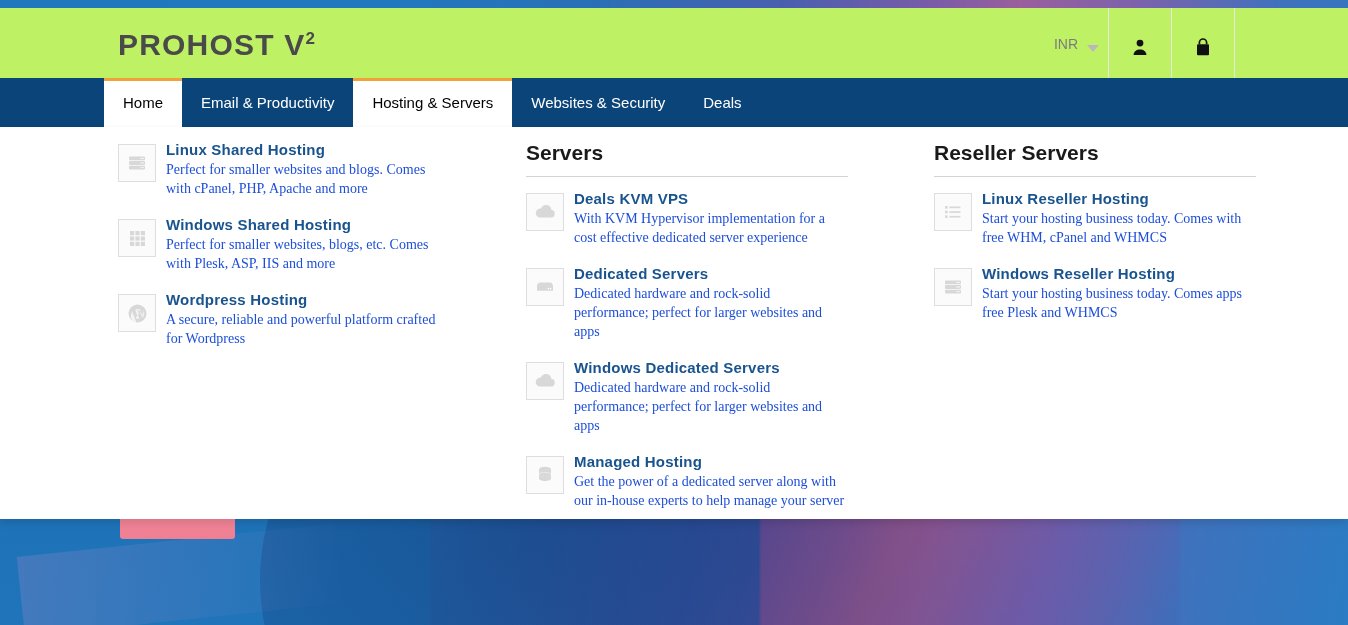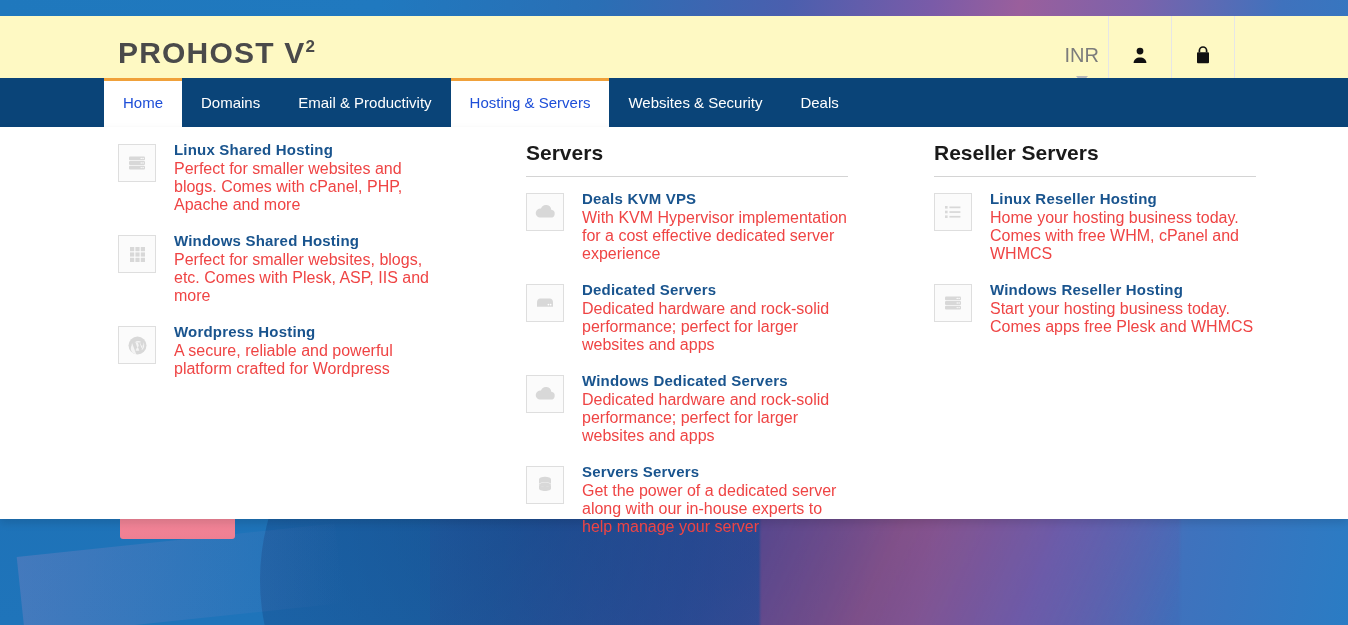--- a/index.html
+++ b/index.html
@@ -41,39 +41,39 @@
   }
   .cta-button {
     position: absolute; left: 120px; top: 505px; width: 115px; height: 34px;
     background: linear-gradient(180deg,#f4899c 0%,#ef7f92 100%);
     border-radius: 3px;
     z-index: 1;
   }
 
   
   .header {
-    position: absolute; left: 0; top: 16px; width: 1348px; height: 96px;
-    background: #fef9c3; z-index: 5;
+    position: absolute; left: 0; top: 8px; width: 1348px; height: 96px;
+    background: #bef264; z-index: 5;
   }
   .logo {
     position: absolute; left: 118px; top: 20px;
     font-size: 30px; font-weight: bold; letter-spacing: 1.2px;
     color: #4a4a4a;
   }
   .logo .sup { font-size: 17px; vertical-align: super; font-weight: bold; }
   .hdr-right { position: absolute; right: 113px; top: 0; height: 78px; display: flex; align-items: stretch; }
   .hdr-cell {
     display: flex; align-items: center; justify-content: center;
     border-left: 1px solid #e6e6e6;
     height: 78px;
   }
   .currency {
     position: absolute; right: 249px; top: 28px;
-    display: flex; align-items: center; gap: 9px;
-    font-size: 20px; color: #7c7c7c; flex-direction: column;
+    display: flex; align-items: flex-end; gap: 9px;
+    font-size: 14px; color: #7c7c7c;
   }
   .caret {
     width: 0; height: 0;
     border-left: 6px solid transparent; border-right: 6px solid transparent;
     border-top: 7px solid #b9b9b9;
   }
   .icon-cell { width: 63px; }
   .icon-cell svg { display: block; }
 
   
@@ -84,21 +84,21 @@
   }
   .nav-spacer { width: 104px; }
   .nav-item {
     position: relative;
     display: flex; align-items: center;
     padding: 0 19px;
     font-size: 15px; color: #ffffff;
     cursor: pointer; white-space: nowrap;
   }
   .nav-item.active {
-    background: #ffffff; color: #1d4ed8;
+    background: #ffffff; color: #000000;
   }
   .nav-item.active::before {
     content: ""; position: absolute; left: 0; top: 0; right: 0; height: 3px;
     background: #f0a13a;
   }
 
   
   .dropdown {
     position: absolute; left: 0; top: 127px; width: 1348px; height: 392px;
     background: #ffffff; z-index: 7;
@@ -107,36 +107,36 @@
   .dd-inner {
     position: absolute; left: 118px; top: 14px; right: 92px; bottom: 0;
     display: flex; gap: 86px;
   }
   .dd-col { width: 350px; }
   .dd-title {
     font-size: 21px; font-weight: bold; color: #1a1a1a;
     padding-bottom: 11px; border-bottom: 1px solid #d4d4d4;
     margin-bottom: 13px;
   }
-  .dd-item { display: flex; gap: 18px; margin-bottom: 18px; }
+  .dd-item { display: flex; gap: 10px; margin-bottom: 18px; }
   .dd-icon {
     flex: 0 0 auto;
     width: 38px; height: 38px;
     border: 1px solid #dedede; background: #fbfbfb;
     display: flex; align-items: center; justify-content: center;
     margin-top: 3px;
   }
   .dd-icon svg { display: block; }
   .dd-text { flex: 1 1 auto; }
   .dd-link {
     display: block;
     font-size: 15px; font-weight: bold; color: #19548e;
     letter-spacing: 0.2px; margin-bottom: 2px; cursor: pointer;
   }
-  .dd-desc { font-size: 16px; color: #ef4444; line-height: 18px; }
+  .dd-desc { font-size: 14px; color: #1d4ed8; line-height: 18px; font-family: Liberation Serif, serif; }
 </style>
 </head>
 <body>
 
 <div class="page">
 
   <div class="hero">
     <div class="hero-dark-left"></div>
     <div class="hero-blob"></div>
     <div class="hero-streak"></div>
@@ -170,23 +170,20 @@
         </span>
       </div>
       <div class="hdr-cell" style="width:1px"></div>
     </div>
   </div>
 
   <div class="navbar">
     <div class="nav-spacer"></div>
     <div class="nav-item active">
         <span>Home</span>
-      </div>
-    <div class="nav-item">
-        <span>Domains</span>
       </div>
     <div class="nav-item">
         <span>Email &amp; Productivity</span>
       </div>
     <div class="nav-item active">
         <span>Hosting &amp; Servers</span>
       </div>
     <div class="nav-item">
         <span>Websites &amp; Security</span>
       </div>
@@ -299,21 +296,21 @@
           <div class="dd-icon">
             <svg width="18" height="20" viewBox="0 0 18 20">
                 <ellipse cx="9" cy="4.2" rx="6" ry="2.5" fill="#d8d8d8"></ellipse>
                 <path d="M3 4.2v4c0 1.38 2.69 2.5 6 2.5s6-1.12 6-2.5v-4z" fill="#d8d8d8"></path>
                 <path d="M3 9.6v4c0 1.38 2.69 2.5 6 2.5s6-1.12 6-2.5v-4z" fill="#d8d8d8"></path>
                 <ellipse cx="9" cy="9.4" rx="6" ry="2.2" fill="#fff"></ellipse>
                 <ellipse cx="9" cy="9.8" rx="6" ry="2.2" fill="#d8d8d8"></ellipse>
               </svg>
           </div>
           <div class="dd-text">
-            <span class="dd-link">Servers Servers</span>
+            <span class="dd-link">Managed Hosting</span>
             <span class="dd-desc">Get the power of a dedicated server along with our in-house experts to help manage your server</span>
           </div>
         </div>
       </div>
 
       <div class="dd-col">
         <div class="dd-title">Reseller Servers</div>
 
         <div class="dd-item">
           <div class="dd-icon">
@@ -321,21 +318,21 @@
                 <rect x="2" y="2" width="2.6" height="2.6" fill="#d8d8d8"></rect>
                 <rect x="6.4" y="2.5" width="11" height="1.7" fill="#d8d8d8"></rect>
                 <rect x="2" y="6.7" width="2.6" height="2.6" fill="#d8d8d8"></rect>
                 <rect x="6.4" y="7.2" width="11" height="1.7" fill="#d8d8d8"></rect>
                 <rect x="2" y="11.4" width="2.6" height="2.6" fill="#d8d8d8"></rect>
                 <rect x="6.4" y="11.9" width="11" height="1.7" fill="#d8d8d8"></rect>
               </svg>
           </div>
           <div class="dd-text">
             <span class="dd-link">Linux Reseller Hosting</span>
-            <span class="dd-desc">Home your hosting business today. Comes with free WHM, cPanel and WHMCS</span>
+            <span class="dd-desc">Start your hosting business today. Comes with free WHM, cPanel and WHMCS</span>
           </div>
         </div>
 
         <div class="dd-item">
           <div class="dd-icon">
             <svg width="20" height="20" viewBox="0 0 20 20">
                 <rect x="2" y="3.5" width="16" height="3.8" rx="1" fill="#d8d8d8"></rect>
                 <rect x="2" y="8.1" width="16" height="3.8" rx="1" fill="#d8d8d8"></rect>
                 <rect x="2" y="12.7" width="16" height="3.8" rx="1" fill="#d8d8d8"></rect>
                 <circle cx="14.2" cy="5.4" r="0.7" fill="#fff"></circle>

